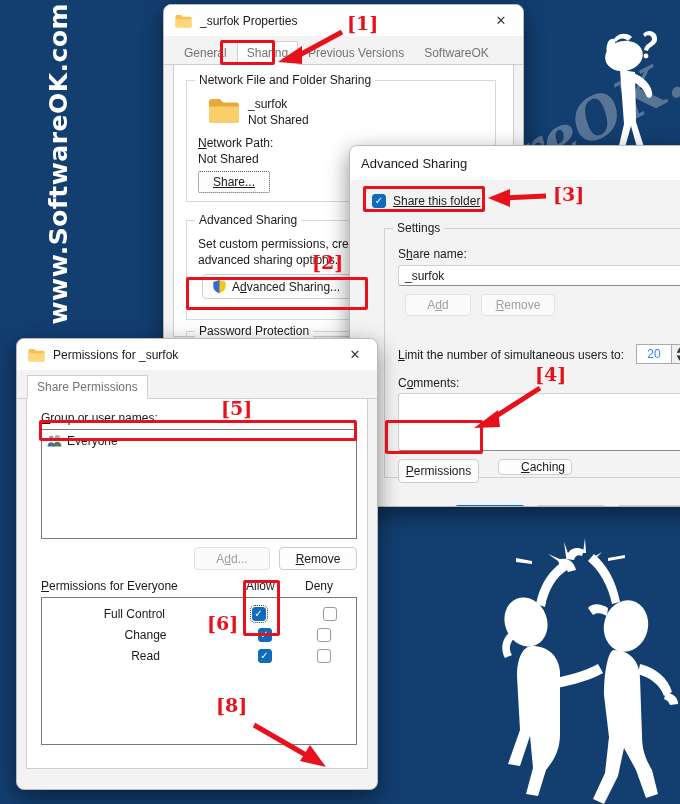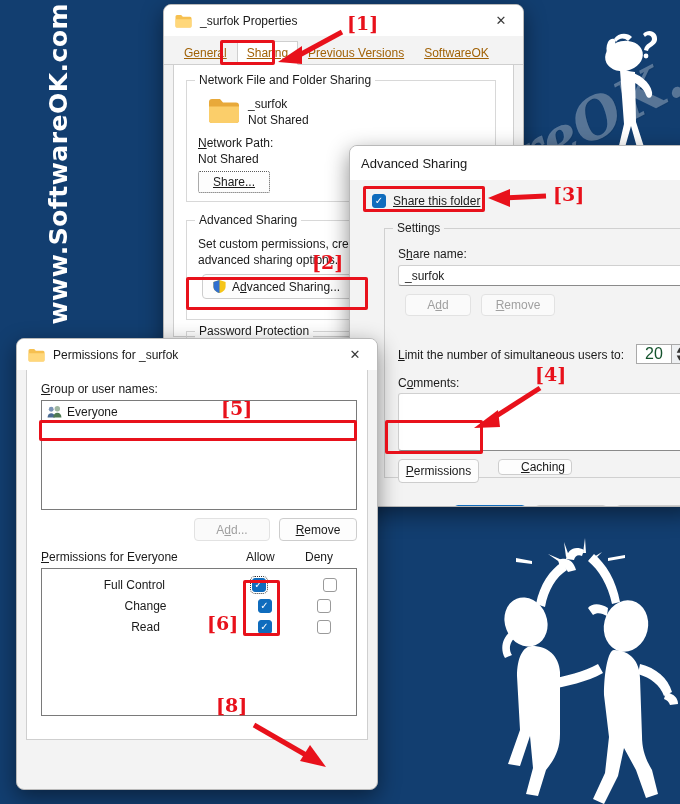--- a/index.html
+++ b/index.html
@@ -81,26 +81,25 @@
 
   
   .tabstrip {
     display: flex; align-items: flex-end;
     border-bottom: 1px solid #cfcfcf;
     padding-left: 10px;
     height: 24px;
   }
   .tab {
     padding: 3px 9px 3px 9px;
-    font-size: 12px; color: #a16207;
+    font-size: 12px; color: #737373;
     border: 1px solid transparent;
     border-bottom: none;
     white-space: nowrap;
     line-height: 16px;
-    text-decoration: underline;
   }
   .tab.active {
     background: #ffffff;
     border-color: #cfcfcf;
     border-bottom: 1px solid #ffffff;
     margin-bottom: -1px;
   }
   .tabpage {
     background: #ffffff;
     border: 1px solid #cfcfcf;
@@ -149,21 +148,21 @@
   .cb { width:14px; height:14px; border-radius:3px; flex:none;
         display:inline-flex; align-items:center; justify-content:center; }
   .cb.on  { background:#0f6cbd; border:1px solid #0f6cbd; }
   .cb.off { background:#ffffff; border:1px solid #9a9a9a; }
   .cb .tick { color:#fff; font-size:10px; line-height:1; font-family:"DejaVu Sans",sans-serif; }
   .cb-focus { outline:1px dotted #333; outline-offset:1px; }
 
   
   .spin { position:absolute; display:flex; border:1px solid #a9a9a9; background:#fff; height:20px; }
   .spin .val { width:34px; display:flex; align-items:center; justify-content:center;
-               font-size:16px; color:#14532d; }
+               font-size:12px; color:#3b82f6; }
   .spin .arrows { width:16px; border-left:1px solid #a9a9a9; background:#eef0f2;
                   display:flex; flex-direction:column; align-items:center; justify-content:center;
                   font-size:7px; line-height:8px; color:#333; font-family:"DejaVu Sans",sans-serif; }
 
   
   .redbox { position:absolute; border:3px solid #e8111b; border-radius:2px; pointer-events:none; }
   .redlabel {
     position:absolute; color:#e8111b; font-weight:bold;
     font-family:"DejaVu Serif", serif; font-size:19px; white-space:nowrap;
   }
@@ -356,20 +355,23 @@
   <div class="titlebar">
     <svg class="title-folder-icon" viewBox="0 0 17 14">
       <path d="M0.5 2.5 A1.5 1.5 0 0 1 2 1 h4.2 l1.6 1.8 H15 a1.5 1.5 0 0 1 1.5 1.5 V12 a1.5 1.5 0 0 1 -1.5 1.5 H2 A1.5 1.5 0 0 1 0.5 12 Z" fill="#f6c050"></path>
       <path d="M0.5 5.2 h16 V12 a1.5 1.5 0 0 1 -1.5 1.5 H2 A1.5 1.5 0 0 1 0.5 12 Z" fill="#ffd77a"></path>
     </svg>
     <span class="title-text">Permissions for _surfok</span>
     <div class="close-btn">✕</div>
   </div>
 
   <div class="dlg-body">
+    <div class="tabstrip" style="margin-top:5px;">
+      <div class="tab active">Share Permissions</div>
+    </div>
 
     <div class="tabpage" style="margin:0 9px; height:370px;padding-left:39px;">
 
       <div class="lbl" style="left:14px; top:12px;">
         <span class="ul">G</span>roup or user names:
       </div>
 
       <div class="listbox" style="left:14px; top:30px; width:316px; height:110px;">
         <div class="permrow" style="padding-left:5px; height:22px;">
           <svg style="width:15px;height:14px;margin-right:5px;" viewBox="0 0 16 14">

